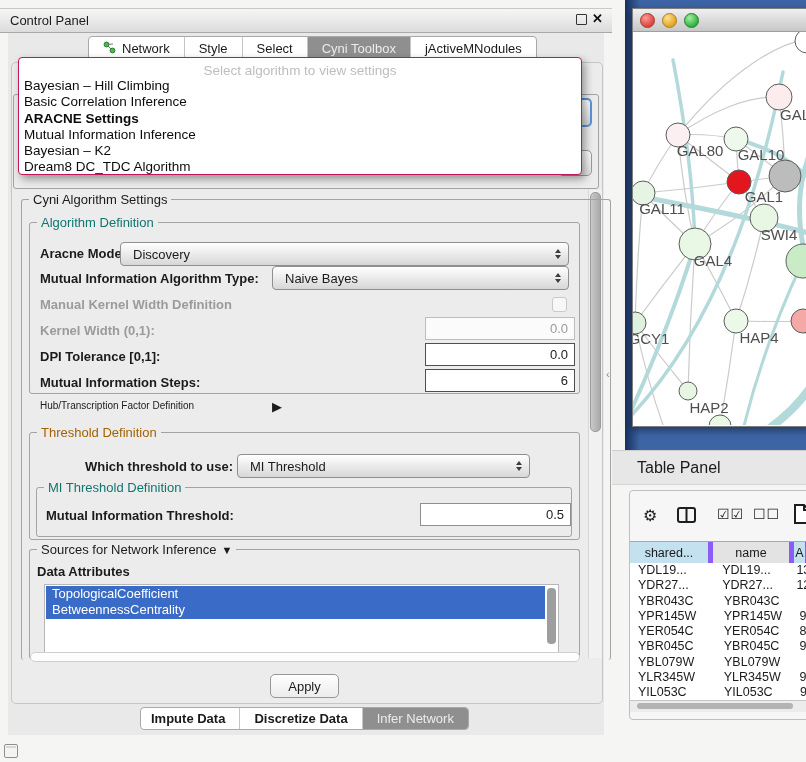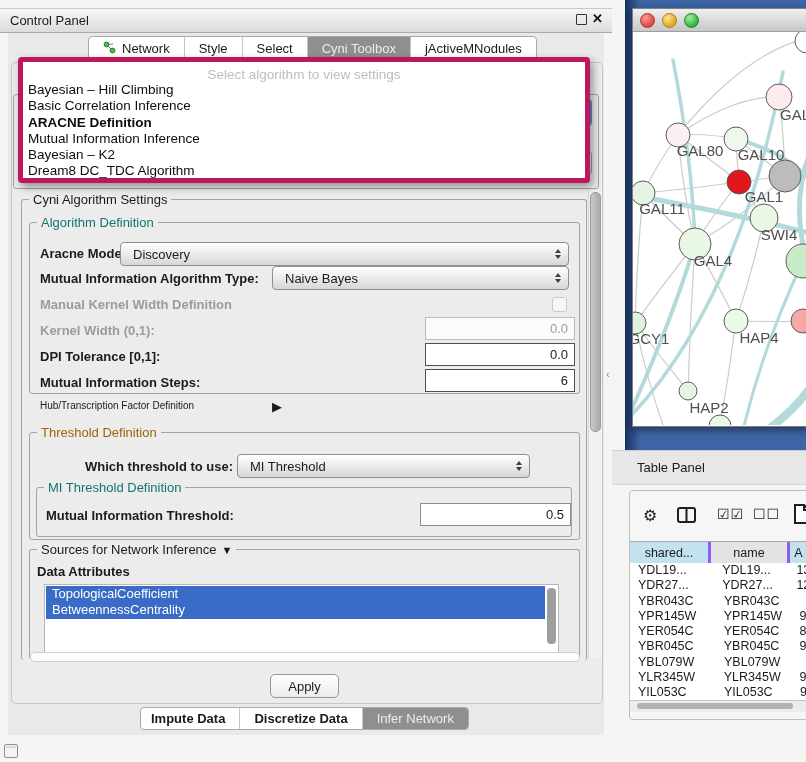--- a/index.html
+++ b/index.html
@@ -37,21 +37,21 @@
   .spin{margin-left:auto;margin-right:7px;display:flex;flex-direction:column;gap:2px;}
   .spin i{display:block;width:0;height:0;border-left:3.5px solid transparent;border-right:3.5px solid transparent;}
   .spin .up{border-bottom:4px solid #3c3c3c;}
   .spin .dn{border-top:4px solid #3c3c3c;}
   
   .field{background:#fff;border:1px solid #4f4f4f;font-size:13px;display:flex;align-items:center;
      justify-content:flex-end;padding-right:6px;height:21px;}
   .field.dis{background:#fbfbfb;border:1px solid #bdbdbd;color:#9b9b9b;}
   .chk{width:13px;height:13px;border:1px solid #c9c9c9;border-radius:3px;background:#f7f7f7;}
   
-  .dd{left:18px;top:57px;width:562px;height:116px;background:#fff;border:5px solid #be185d;border-radius:4px;
+  .dd{left:18px;top:57px;width:562px;height:116px;background:#fff;border:1px solid #be185d;border-radius:4px;
       box-shadow:3px 4px 8px rgba(0,0,0,.38);z-index:40;}
   .dd-ph{font-size:13.5px;color:#bdbdbd;text-align:center;margin-top:5px;}
   .dd-item{font-size:13.5px;line-height:16.3px;padding-left:5px;color:#0c0c0c;white-space:nowrap;}
   .dd-item.bold{font-weight:bold;}
   
   .vsb{background:#f1f1f1;border-left:1px solid #d6d6d6;}
   .vthumb{background:linear-gradient(90deg,#c9c9c9,#a9a9a9);border-radius:5px;border:1px solid #9b9b9b;}
   .hsb{background:#fdfdfd;border:1px solid #cfcfcf;border-radius:5px;}
   
   .listbox{background:#fff;border:1px solid #b7b7b7;}
@@ -68,25 +68,25 @@
      border-bottom:1px solid #9e9e9e;display:flex;align-items:center;}
   .light{width:13px;height:13px;border-radius:50%;margin-left:7px;}
   .l-red{background:radial-gradient(circle at 35% 30%,#ff9a93,#dc4440 70%);border:1px solid #a83530;}
   .l-yel{background:radial-gradient(circle at 35% 30%,#ffe191,#e2a421 70%);border:1px solid #ad7d14;}
   .l-grn{background:radial-gradient(circle at 35% 30%,#a4efa0,#2fb33f 70%);border:1px solid #1e7e2a;}
   svg.net{position:absolute;left:0;top:23px;}
   svg.net text{font-size:15px;fill:#4f4f4f;font-family:"Liberation Sans",sans-serif;}
   
   .tp-strip{left:612px;top:450px;width:194px;height:33px;background:#e7e7e7;border-top:1px solid #cdcdcd;
      border-bottom:1px solid #d6d6d6;display:flex;align-items:center;}
-  .tp-title{font-size:13px;margin-left:25px;}
+  .tp-title{font-size:16px;margin-left:25px;}
   .tp-box{left:629px;top:490px;width:180px;height:228px;background:#f6f6f6;border:1px solid #bfbfbf;border-radius:4px;}
   .ticon{font-size:16px;color:#1e1e1e;}
   .thead{display:flex;font-size:12.5px;border-top:1px solid #a9a9a9;border-bottom:1px solid #a9a9a9;height:22px;}
-  .th{display:flex;align-items:center;justify-content:center;border-right:3px solid #8b5cf6;overflow:hidden;}
+  .th{display:flex;align-items:center;justify-content:center;border-right:5px solid #8b5cf6;overflow:hidden;}
   .th.blue{background:#c3e1ef;}
   .th.gray{background:#e3e3e3;}
   .tbody{background:#fff;overflow:hidden;}
   .trow{display:flex;height:15.3px;font-size:12.5px;}
   .tcell{white-space:nowrap;overflow:hidden;}
   .tcell.c0{width:78px;padding-left:8px;}
   .tcell.c1{width:72px;padding-left:8px;}
   .tcell.c2{padding-left:4px;}
   .divider-handle{font-size:11px;color:#8a8a8a;}
   .floaticon{left:4px;top:744px;width:12px;height:12px;border:1px solid #8f8f8f;border-radius:2px;background:#f4f4f4;}
@@ -132,21 +132,21 @@
 <div class="abs inner-panel"></div>
 
 <div class="abs group" style="left:13px;top:94px;width:584px;height:93px;"></div>
 <div class="abs" style="left:554px;top:98px;width:34px;height:25px;border:2px solid #5a93d6;border-radius:5px;background:linear-gradient(#fff,#d8d8d8);"></div>
 <div class="abs" style="left:558px;top:150px;width:32px;height:24px;border:1px solid #9a9a9a;border-radius:5px;background:linear-gradient(#fff,#e2e2e2);"></div>
 
 <div class="abs vsb" style="left:588px;top:190px;width:13px;height:468px;">
   <div class="abs vthumb" style="left:1px;top:2px;width:9px;height:238px;"></div>
 </div>
 
-<div class="abs group" style="left:21px;top:199px;width:564px;height:460px;border-bottom:none;">
+<div class="abs group" style="left:21px;top:199px;width:564px;height:460px;border-bottom:none;padding-left:24px;">
   <span class="gtitle">Cyni Algorithm Settings</span>
 </div>
 
 <div class="abs group" style="left:29px;top:222px;width:549px;height:170px;">
   <span class="gtitle t-blue">Algorithm Definition</span>
 </div>
 <span class="abs lbl" style="left:40px;top:246px;">Aracne Mode:</span>
 <div class="abs combo" style="left:120px;top:242px;width:447px;">
   <span class="cval">Discovery</span>
   <span class="spin">
@@ -369,18 +369,18 @@
   <div class="abs" style="left:0;top:209px;width:100%;height:11px;background:#ececec;border-top:1px solid #c6c6c6;">
     <div class="abs" style="left:7px;top:2px;width:156px;height:6px;background:#b3b3b3;border-radius:3px;"></div>
   </div>
 </div>
 
 <div class="abs dd">
   <div class="dd-ph">Select algorithm to view settings</div>
   <div id="dd-items">
       <div class="dd-item">Bayesian – Hill Climbing</div>
       <div class="dd-item">Basic Correlation Inference</div>
-      <div class="dd-item bold">ARACNE Definition</div>
+      <div class="dd-item bold">ARACNE Settings</div>
       <div class="dd-item">Mutual Information Inference</div>
       <div class="dd-item">Bayesian – K2</div>
       <div class="dd-item">Dream8 DC_TDC Algorithm</div>
     </div>
 </div>
 
 </body></html>

